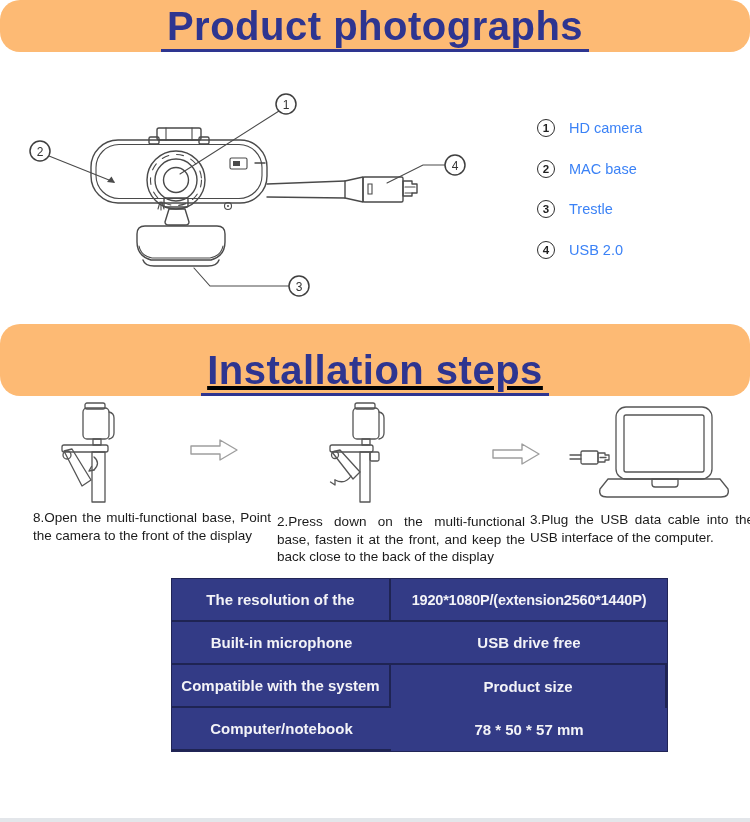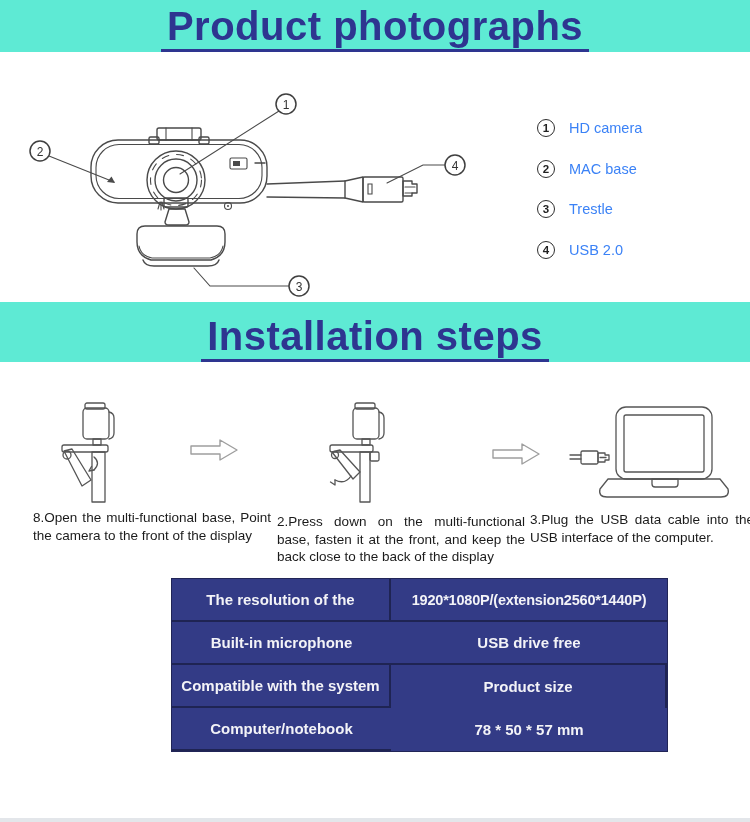--- a/index.html
+++ b/index.html
@@ -1,23 +1,23 @@
 <!DOCTYPE html>
 <html><head>
 <meta charset="utf-8">
 <style>
   html,body{margin:0;padding:0;background:#fff;}
   .page{
     position:relative;width:750px;height:822px;overflow:hidden;
     background:#ffffff;font-family:"Liberation Sans","DejaVu Sans",sans-serif;
   }
-  .band{position:absolute;left:0;width:750px;background:#5eead4;
-    display:flex;align-items:flex-end;justify-content:center;}
+  .band{position:absolute;left:0;width:750px;background:#fdba74;
+    display:flex;align-items:flex-end;justify-content:center;border-radius:20px;}
   .band-top{top:0;height:52px;}
-  .band-install{top:302px;height:60px;}
+  .band-install{top:324px;height:72px;text-decoration:underline;}
   .band-title{
     font-size:40px;font-weight:bold;color:#2e3590;letter-spacing:0.5px;
     line-height:1;padding:0 6px 3px 6px;border-bottom:3px solid #2e3590;
     white-space:nowrap;
   }
   svg{position:absolute;}
   svg *{vector-effect:non-scaling-stroke;}
   .line{stroke:#4a4a4a;stroke-width:1.4;fill:none;stroke-linecap:round;stroke-linejoin:round;}
   .thin{stroke:#4a4a4a;stroke-width:1.1;fill:none;stroke-linecap:round;}
   .callout-circle{stroke:#3f3f3f;stroke-width:1.5;fill:#ffffff;}

